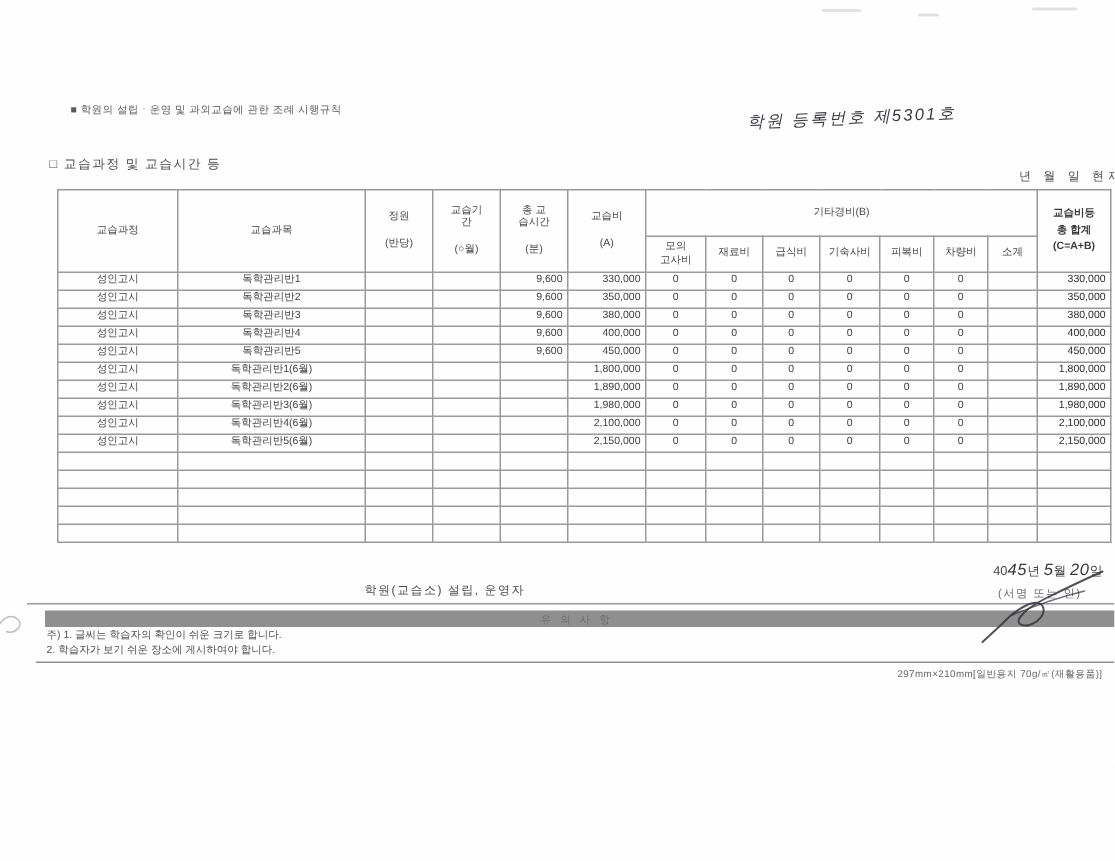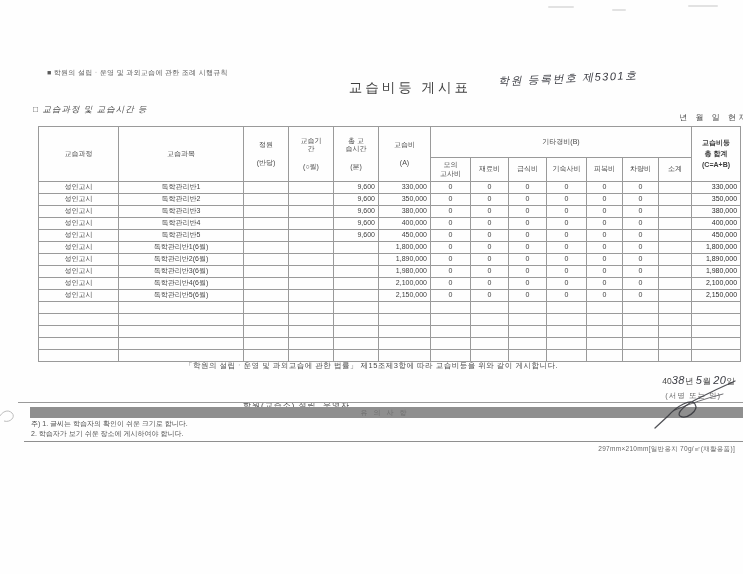--- a/index.html
+++ b/index.html
@@ -15,21 +15,21 @@
 
   
   .noise{position:absolute;background:#e2e2e2;border-radius:2px;}
 
   .rule-ref{position:absolute;left:47px;top:68px;font-size:7px;color:#5a5a5a;letter-spacing:.3px;}
   .doc-title{position:absolute;left:320px;top:79px;width:180px;text-align:center;
     font-size:13.5px;color:#3f3f3f;letter-spacing:3px;}
   .hand{font-style:italic;color:#3a3b42;}
   .regno{position:absolute;left:498px;top:71px;font-size:11px;letter-spacing:1.5px;
     transform:rotate(-2.5deg);white-space:nowrap;}
-  .section-label{position:absolute;left:33px;top:104px;font-size:8.5px;color:#4a4a4a;letter-spacing:1px;font-style:italic;}
+  .section-label{position:absolute;left:33px;top:104px;font-size:8.5px;color:#4a4a4a;letter-spacing:1px;}
   .as-of{position:absolute;right:-7px;top:112px;font-size:8px;color:#4a4a4a;letter-spacing:3px;white-space:nowrap;}
 
   
   table.fee{
     position:absolute;left:38px;top:126px;width:702px;
     border-collapse:collapse;table-layout:fixed;
     font-size:7px;color:#414141;
     border:1.5px solid #4a4a4a;
   }
   table.fee th,table.fee td{
@@ -46,21 +46,21 @@
   table.fee tbody tr{height:12px;}
   table.fee tbody td{font-size:7px;}
   td.al-c{text-align:center;}
   td.al-r{text-align:right;}
   td.al-rt{text-align:right;font-weight:bold;color:#2c2c2c;}
 
   
   .notice{position:absolute;left:0;top:361px;width:100%;text-align:center;font-size:7.5px;color:#4a4a4a;letter-spacing:.5px;}
   .date-line{position:absolute;right:8px;top:374px;font-size:8.5px;color:#454545;white-space:nowrap;}
   .date-line .hand{font-size:11px;letter-spacing:.5px;}
-  .operator-label{position:absolute;left:243px;top:400px;font-size:8px;color:#4a4a4a;letter-spacing:1px;}
+  .operator-label{position:absolute;left:243px;top:388px;font-size:8px;color:#4a4a4a;letter-spacing:1px;}
   .sign-label{position:absolute;right:22px;top:391px;font-size:7.5px;color:#6a6a6a;letter-spacing:1px;}
   .sig-svg{position:absolute;left:645px;top:376px;z-index:3;}
   .hr-thin{position:absolute;left:18px;right:0;top:402px;height:0;border-top:1px solid #9a9a9a;}
   .caution-bar{position:absolute;left:30px;right:0;top:407px;height:11px;background:#8f8f8f;
     display:flex;align-items:center;justify-content:center;}
   .caution-bar span{font-size:7px;color:#6f6f6f;letter-spacing:6px;}
   .notes{position:absolute;left:31px;top:419px;font-size:7px;color:#4f4f4f;line-height:10px;}
   .hr-bottom{position:absolute;left:24px;right:0;top:441px;height:0;border-top:1px solid #8f8f8f;}
   .paper-spec{position:absolute;right:8px;top:445px;font-size:6.5px;color:#666;letter-spacing:.3px;}
   .squiggle{position:absolute;left:-4px;top:403px;z-index:2;}
@@ -68,21 +68,20 @@
 </head>
 <body>
 
 <div class="page">
 
   <div class="noise" style="left:548px;top:6px;width:26px;height:2px;"></div>
   <div class="noise" style="left:612px;top:9px;width:14px;height:2px;"></div>
   <div class="noise" style="left:688px;top:5px;width:30px;height:2px;"></div>
 
   <div class="rule-ref">■ 학원의 설립ㆍ운영 및 과외교습에 관한 조례 시행규칙</div>
-  <div class="doc-title">교습비등 게시표</div>
   <div class="regno hand">학원 등록번호 제5301호</div>
   <div class="section-label">□ 교습과정 및 교습시간 등</div>
   <div class="as-of">년 월 일 현재</div>
 
   <table class="fee">
     <colgroup>
       <col style="width:80px">
         <col style="width:125px">
         <col style="width:45px">
         <col style="width:45px">
@@ -381,23 +380,22 @@
           <td class="al-c"></td>
           <td class="al-c"></td>
           <td class="al-c"></td>
           <td class="al-c"></td>
           <td class="al-c"></td>
           <td class="al-rt"></td>
         </tr>
       </tbody>
   </table>
 
-  <div class="notice">「학원의 설립ㆍ운영 및 과외교습에 관한 법률」  제15조제3항에 따라 교습비등을 위와 같이 게시합니다.</div>
-
-  <div class="date-line"><span>40</span><span class="hand">38</span><span>년 </span><span class="hand">5</span><span>월 </span><span class="hand">20</span><span>일</span></div>
+
+  <div class="date-line"><span>40</span><span class="hand">45</span><span>년 </span><span class="hand">5</span><span>월 </span><span class="hand">20</span><span>일</span></div>
 
   <div class="operator-label">학원(교습소) 설립, 운영자</div>
   <div class="sign-label">(서명 또는 인)</div>
 
   <svg class="sig-svg" width="96" height="54" viewBox="0 0 96 54">
     <path d="M90,5 C72,13 60,19 52,23 C40,29 31,37 35,40 C41,44 54,35 50,28 C46,22 32,30 23,40 L10,52" fill="none" stroke="#34353b" stroke-width="1.3" stroke-linecap="round" opacity="0.85"></path>
     <path d="M30,34 C44,28 62,22 78,18" fill="none" stroke="#34353b" stroke-width="1" stroke-linecap="round" opacity="0.7"></path>
   </svg>
 
   <div class="hr-thin"></div>

